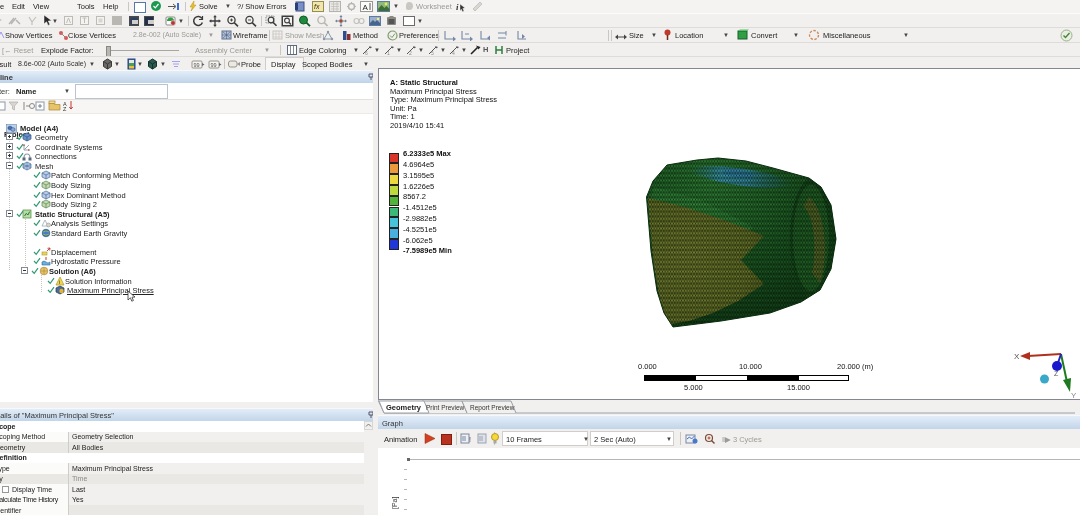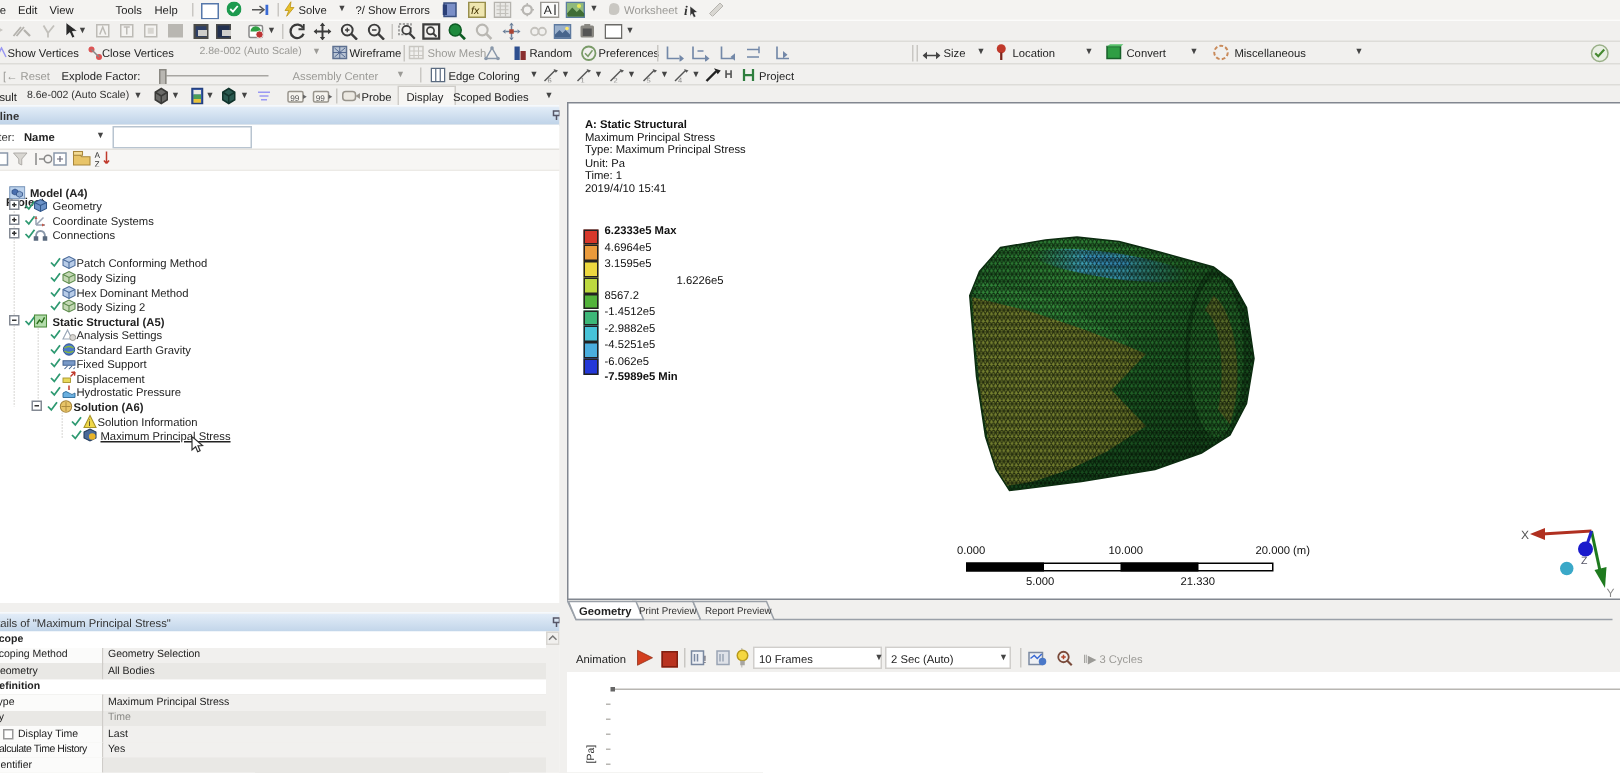--- a/index.html
+++ b/index.html
@@ -214,21 +214,21 @@
   <div class="ico" style="left:322px;top:2px;width:12px;height:11px;"><svg width="12" height="11">
           <path d="M2 9 L6 2 L10 9 Z" fill="none" stroke="#8a98aa" stroke-width="1"></path>
           <circle cx="6" cy="2" r="1.2" fill="#8a98aa"></circle>
           <circle cx="2" cy="9" r="1.2" fill="#8a98aa"></circle>
           <circle cx="10" cy="9" r="1.2" fill="#8a98aa"></circle>
         </svg></div>
   <div class="ico" style="left:342px;top:2px;width:10px;height:11px;"><svg width="10" height="11">
           <rect x="1" y="1" width="3.5" height="9" fill="#2e4f8f"></rect>
           <rect x="5" y="4" width="3.5" height="6" fill="#8a2e2e"></rect>
         </svg></div>
-  <span class="abs" style="left:353px;top:3px;">Random</span>
+  <span class="abs" style="left:353px;top:3px;">Method</span>
   <div class="ico" style="left:387px;top:2px;width:11px;height:11px;"><svg width="11" height="11">
           <circle cx="5.5" cy="5.5" r="4.5" fill="none" stroke="#7a9b68" stroke-width="1.2"></circle>
           <path d="M3 5.5 l2 2 3-4" fill="none" stroke="#7a9b68"></path>
         </svg></div>
   <span class="abs" style="left:399px;top:3px;">Preferences</span>
   <div class="sep" style="left:438px;"></div>
   <div class="ico" style="left:443px;top:2px;width:14px;height:11px;"><svg width="14" height="11">
           <path d="M2 1 v8 h8" fill="none" stroke="#7388a8" stroke-width="1.1"></path>
           <path d="M10 6.5 l3 2.5 -3 2.5Z" fill="#7388a8"></path>
         </svg></div>
@@ -485,20 +485,35 @@
                 <path d="M1 4 l2.2 2.3 L7 1.2" stroke="#2f9a72" stroke-width="1.2" fill="none"></path>
               </svg>
             </div>
             <div style="position:absolute;left:22px;top:0px;width:11px;height:10px;"><svg width="10" height="10">
                 <path d="M2 7 q0-4 3-4 t3 4" fill="none" stroke="#8a98aa" stroke-width="1.2"></path>
                 <rect x="0.5" y="6.5" width="3" height="3" fill="#5a6a7e"></rect>
                 <rect x="6.5" y="6.5" width="3" height="3" fill="#5a6a7e"></rect>
               </svg></div>
             <div style="position:absolute;left:35px;top:1px;white-space:nowrap;">Connections</div>
           </div>
+          <div style="position:absolute;left:0;top:46.9px;width:373px;height:9.5px;">
+            <div style="position:absolute;left:6px;top:1px;width:7px;height:7px;border:1px solid #848a94;background:#fff;box-sizing:border-box;">
+              <div style="position:absolute;left:1px;top:2px;width:3px;height:1px;background:#333;"></div>
+            </div>
+            <div style="position:absolute;left:16px;top:1px;width:8px;height:8px;">
+              <svg width="8" height="8" style="position:absolute;left:0;top:0;">
+                <path d="M1 4 l2.2 2.3 L7 1.2" stroke="#2f9a72" stroke-width="1.2" fill="none"></path>
+              </svg>
+            </div>
+            <div style="position:absolute;left:22px;top:0px;width:11px;height:10px;"><svg width="10" height="10">
+                <path d="M1 3 L5 1 L9 3 L9 7 L5 9 L1 7Z" fill="#b8cce8" stroke="#4a6a9a" stroke-width="0.7"></path>
+                <path d="M1 3 L9 7 M1 7 L9 3 M5 1 v8 M1 5 h8" stroke="#4a6a9a" stroke-width="0.5"></path>
+              </svg></div>
+            <div style="position:absolute;left:35px;top:1px;white-space:nowrap;">Mesh</div>
+          </div>
           <div style="position:absolute;left:0;top:56.4px;width:373px;height:9.5px;">
             <div style="position:absolute;left:33px;top:1px;width:8px;height:8px;">
               <svg width="8" height="8" style="position:absolute;left:0;top:0;">
                 <path d="M1 4 l2.2 2.3 L7 1.2" stroke="#2f9a72" stroke-width="1.2" fill="none"></path>
               </svg>
             </div>
             <div style="position:absolute;left:41px;top:0px;width:11px;height:10px;">
               <svg width="10" height="10" style="position:absolute;left:0;top:0;">
                 <path d="M1 3 L5 1 L9 3 L9 7 L5 9 L1 7Z" fill="#b8cce8" stroke="#4a6a9a" stroke-width="0.7"></path>
                 <path d="M1 3 L5 5 L9 3 M5 5 V9" stroke="#4a6a9a" stroke-width="0.7" fill="none"></path>
@@ -579,32 +594,20 @@
             <div style="position:absolute;left:33px;top:1px;width:8px;height:8px;">
               <svg width="8" height="8" style="position:absolute;left:0;top:0;">
                 <path d="M1 4 l2.2 2.3 L7 1.2" stroke="#2f9a72" stroke-width="1.2" fill="none"></path>
               </svg>
             </div>
             <div style="position:absolute;left:41px;top:0px;width:11px;height:10px;"><svg width="10" height="10">
                 <circle cx="5" cy="5" r="3.8" fill="#4a7ac8" stroke="#2a4a8a" stroke-width="0.6"></circle>
                 <path d="M2 4 q3-2 6 0 M2 6 q3 2 6 0" stroke="#8ab83a" stroke-width="1" fill="none"></path>
               </svg></div>
             <div style="position:absolute;left:51px;top:1px;white-space:nowrap;">Standard Earth Gravity</div>
-          </div>
-          <div style="position:absolute;left:0;top:123.2px;width:373px;height:9.5px;">
-            <div style="position:absolute;left:33px;top:1px;width:8px;height:8px;">
-              <svg width="8" height="8" style="position:absolute;left:0;top:0;">
-                <path d="M1 4 l2.2 2.3 L7 1.2" stroke="#2f9a72" stroke-width="1.2" fill="none"></path>
-              </svg>
-            </div>
-            <div style="position:absolute;left:41px;top:0px;width:11px;height:10px;"><svg width="10" height="10">
-                <rect x="1" y="3.5" width="8" height="3" fill="#7a9ac8" stroke="#3a5a8a" stroke-width="0.6"></rect>
-                <path d="M2 9 l2-2 M5 9 l2-2 M8 9 l1-1" stroke="#3a5a8a" stroke-width="0.7"></path>
-              </svg></div>
-            <div style="position:absolute;left:51px;top:1px;white-space:nowrap;">Fixed Support</div>
           </div>
           <div style="position:absolute;left:0;top:132.8px;width:373px;height:9.5px;">
             <div style="position:absolute;left:33px;top:1px;width:8px;height:8px;">
               <svg width="8" height="8" style="position:absolute;left:0;top:0;">
                 <path d="M1 4 l2.2 2.3 L7 1.2" stroke="#2f9a72" stroke-width="1.2" fill="none"></path>
               </svg>
             </div>
             <div style="position:absolute;left:41px;top:0px;width:11px;height:10px;"><svg width="10" height="10">
                 <rect x="1" y="5" width="5" height="3" fill="#e8d85a" stroke="#a8942a" stroke-width="0.6"></rect>
                 <path d="M6 4 l3-3 M9 1 l-2.5.3 M9 1 l-.3 2.5" stroke="#c0392b" stroke-width="0.9" fill="none"></path>
@@ -767,21 +770,21 @@
           <div style="position:absolute;left:0;top:23.1px;width:9.5px;height:10.8px;background:#ecd83f;border:0.5px solid #222;box-sizing:border-box;"></div>
           <div style="position:absolute;left:0;top:33.900000000000006px;width:9.5px;height:10.8px;background:#bcd93e;border:0.5px solid #222;box-sizing:border-box;"></div>
           <div style="position:absolute;left:0;top:44.7px;width:9.5px;height:10.8px;background:#52b33a;border:0.5px solid #222;box-sizing:border-box;"></div>
           <div style="position:absolute;left:0;top:55.5px;width:9.5px;height:10.8px;background:#3cb878;border:0.5px solid #222;box-sizing:border-box;"></div>
           <div style="position:absolute;left:0;top:66.30000000000001px;width:9.5px;height:10.8px;background:#46c3d8;border:0.5px solid #222;box-sizing:border-box;"></div>
           <div style="position:absolute;left:0;top:77.10000000000001px;width:9.5px;height:10.8px;background:#4aaede;border:0.5px solid #222;box-sizing:border-box;"></div>
           <div style="position:absolute;left:0;top:87.9px;width:9.5px;height:10.8px;background:#2337d8;border:0.5px solid #222;box-sizing:border-box;"></div>
           <div style="position:absolute;left:14px;top:-1.8px;font-weight:bold;white-space:nowrap;color:#111;">6.2333e5 Max</div>
           <div style="position:absolute;left:14px;top:9.0px;white-space:nowrap;color:#111;">4.6964e5</div>
           <div style="position:absolute;left:14px;top:19.8px;white-space:nowrap;color:#111;">3.1595e5</div>
-          <div style="position:absolute;left:14px;top:30.6px;white-space:nowrap;color:#111;margin-left:48px;">1.6226e5</div>
+          <div style="position:absolute;left:14px;top:30.6px;white-space:nowrap;color:#111;">1.6226e5</div>
           <div style="position:absolute;left:14px;top:41.4px;white-space:nowrap;color:#111;">8567.2</div>
           <div style="position:absolute;left:14px;top:52.2px;white-space:nowrap;color:#111;">-1.4512e5</div>
           <div style="position:absolute;left:14px;top:63.0px;white-space:nowrap;color:#111;">-2.9882e5</div>
           <div style="position:absolute;left:14px;top:73.8px;white-space:nowrap;color:#111;">-4.5251e5</div>
           <div style="position:absolute;left:14px;top:84.6px;white-space:nowrap;color:#111;">-6.062e5</div>
           <div style="position:absolute;left:14px;top:95.4px;font-weight:bold;white-space:nowrap;color:#111;">-7.5989e5 Min</div>
         </div>
       </div>
 
   <svg class="abs" id="model" style="left:260px;top:85px;" width="300" height="255">
@@ -825,21 +828,21 @@
       </svg>
 
   <div class="abs" id="ruler" style="left:255px;top:290px;width:230px;height:36px;">
         <div style="position:absolute;left:10px;top:16px;width:205px;height:6px;border:1px solid #000;box-sizing:border-box;background:#fff;"></div>
         <div style="position:absolute;left:10px;top:16px;width:52px;height:6px;background:#000;"></div>
         <div style="position:absolute;left:113px;top:16px;width:52px;height:6px;background:#000;"></div>
         <div style="position:absolute;left:4px;top:3px;color:#111;white-space:nowrap;">0.000</div>
         <div style="position:absolute;left:105px;top:3px;color:#111;white-space:nowrap;">10.000</div>
         <div style="position:absolute;left:203px;top:3px;color:#111;white-space:nowrap;">20.000 (m)</div>
         <div style="position:absolute;left:50px;top:24px;color:#111;white-space:nowrap;">5.000</div>
-        <div style="position:absolute;left:153px;top:24px;color:#111;white-space:nowrap;">21.330</div>
+        <div style="position:absolute;left:153px;top:24px;color:#111;white-space:nowrap;">15.000</div>
       </div>
 
   <svg class="abs" id="triad" style="left:635px;top:275px;" width="66" height="56">
         <path d="M47 10 L14 12" stroke="#b03020" stroke-width="2"></path>
         <path d="M16 8 L6 12 L16 16 Z" fill="#b03020"></path>
         <text x="0" y="15" font-size="8" fill="#555" font-family="Liberation Sans">X</text>
         <path d="M47 10 L53 38" stroke="#1e7a1e" stroke-width="2"></path>
         <path d="M49 36 L56 48 L57 34 Z" fill="#1e7a1e"></path>
         <text x="57" y="54" font-size="8" fill="#888" font-family="Liberation Sans">Y</text>
         <path d="M47 10 L44 19" stroke="#2222cc" stroke-width="2"></path>
@@ -854,20 +857,23 @@
     <path d="M0 0 L6 13 H697" stroke="#9aa0a8" fill="none"></path>
     <path d="M49 13 L44 1 H84 L89 13" fill="#f1f0ee" stroke="#9aa0a8"></path>
     <path d="M89 13 L84 1 H133 L138 13" fill="#f1f0ee" stroke="#9aa0a8"></path>
     <path d="M6 13 L1 1 H46 L51 13 Z" fill="#fff" stroke="#9aa0a8"></path>
   </svg>
   <span class="abs" style="left:8px;top:3px;font-weight:bold;color:#222;">Geometry</span>
   <span class="abs" style="left:48px;top:3.5px;color:#333;font-size:6.5px;">Print Preview</span>
   <span class="abs" style="left:92px;top:3.5px;color:#333;font-size:6.5px;">Report Preview</span>
 </div>
 
+<div class="abs cap" style="left:378px;top:415px;width:702px;height:14px;">
+  <span class="abs" style="left:4px;top:3px;color:#333;">Graph</span>
+</div>
 
 <div class="abs" id="animbar" style="left:378px;top:429px;width:702px;height:19px;background:#f1f0ee;border-bottom:1px solid #d8d6d2;">
   <span class="abs" style="left:6px;top:6px;">Animation</span>
   <div class="ico" style="left:46px;top:4px;width:12px;height:11px;"><svg width="12" height="11">
           <path d="M1 0.5 L11 5.5 L1 10.5Z" fill="#d33f1f" stroke="#8e2a12" stroke-width="0.5"></path>
         </svg></div>
   <div class="ico" style="left:63px;top:5px;width:9px;height:9px;background:#b9321f;border:1px solid #801f10;"></div>
   <div class="sep" style="left:78px;top:3px;bottom:3px;"></div>
   <div class="ico" style="left:82px;top:4px;width:13px;height:11px;"><svg width="13" height="11">
           <rect x="1" y="1" width="8" height="9" fill="#eef0f4" stroke="#7a88a0"></rect>

